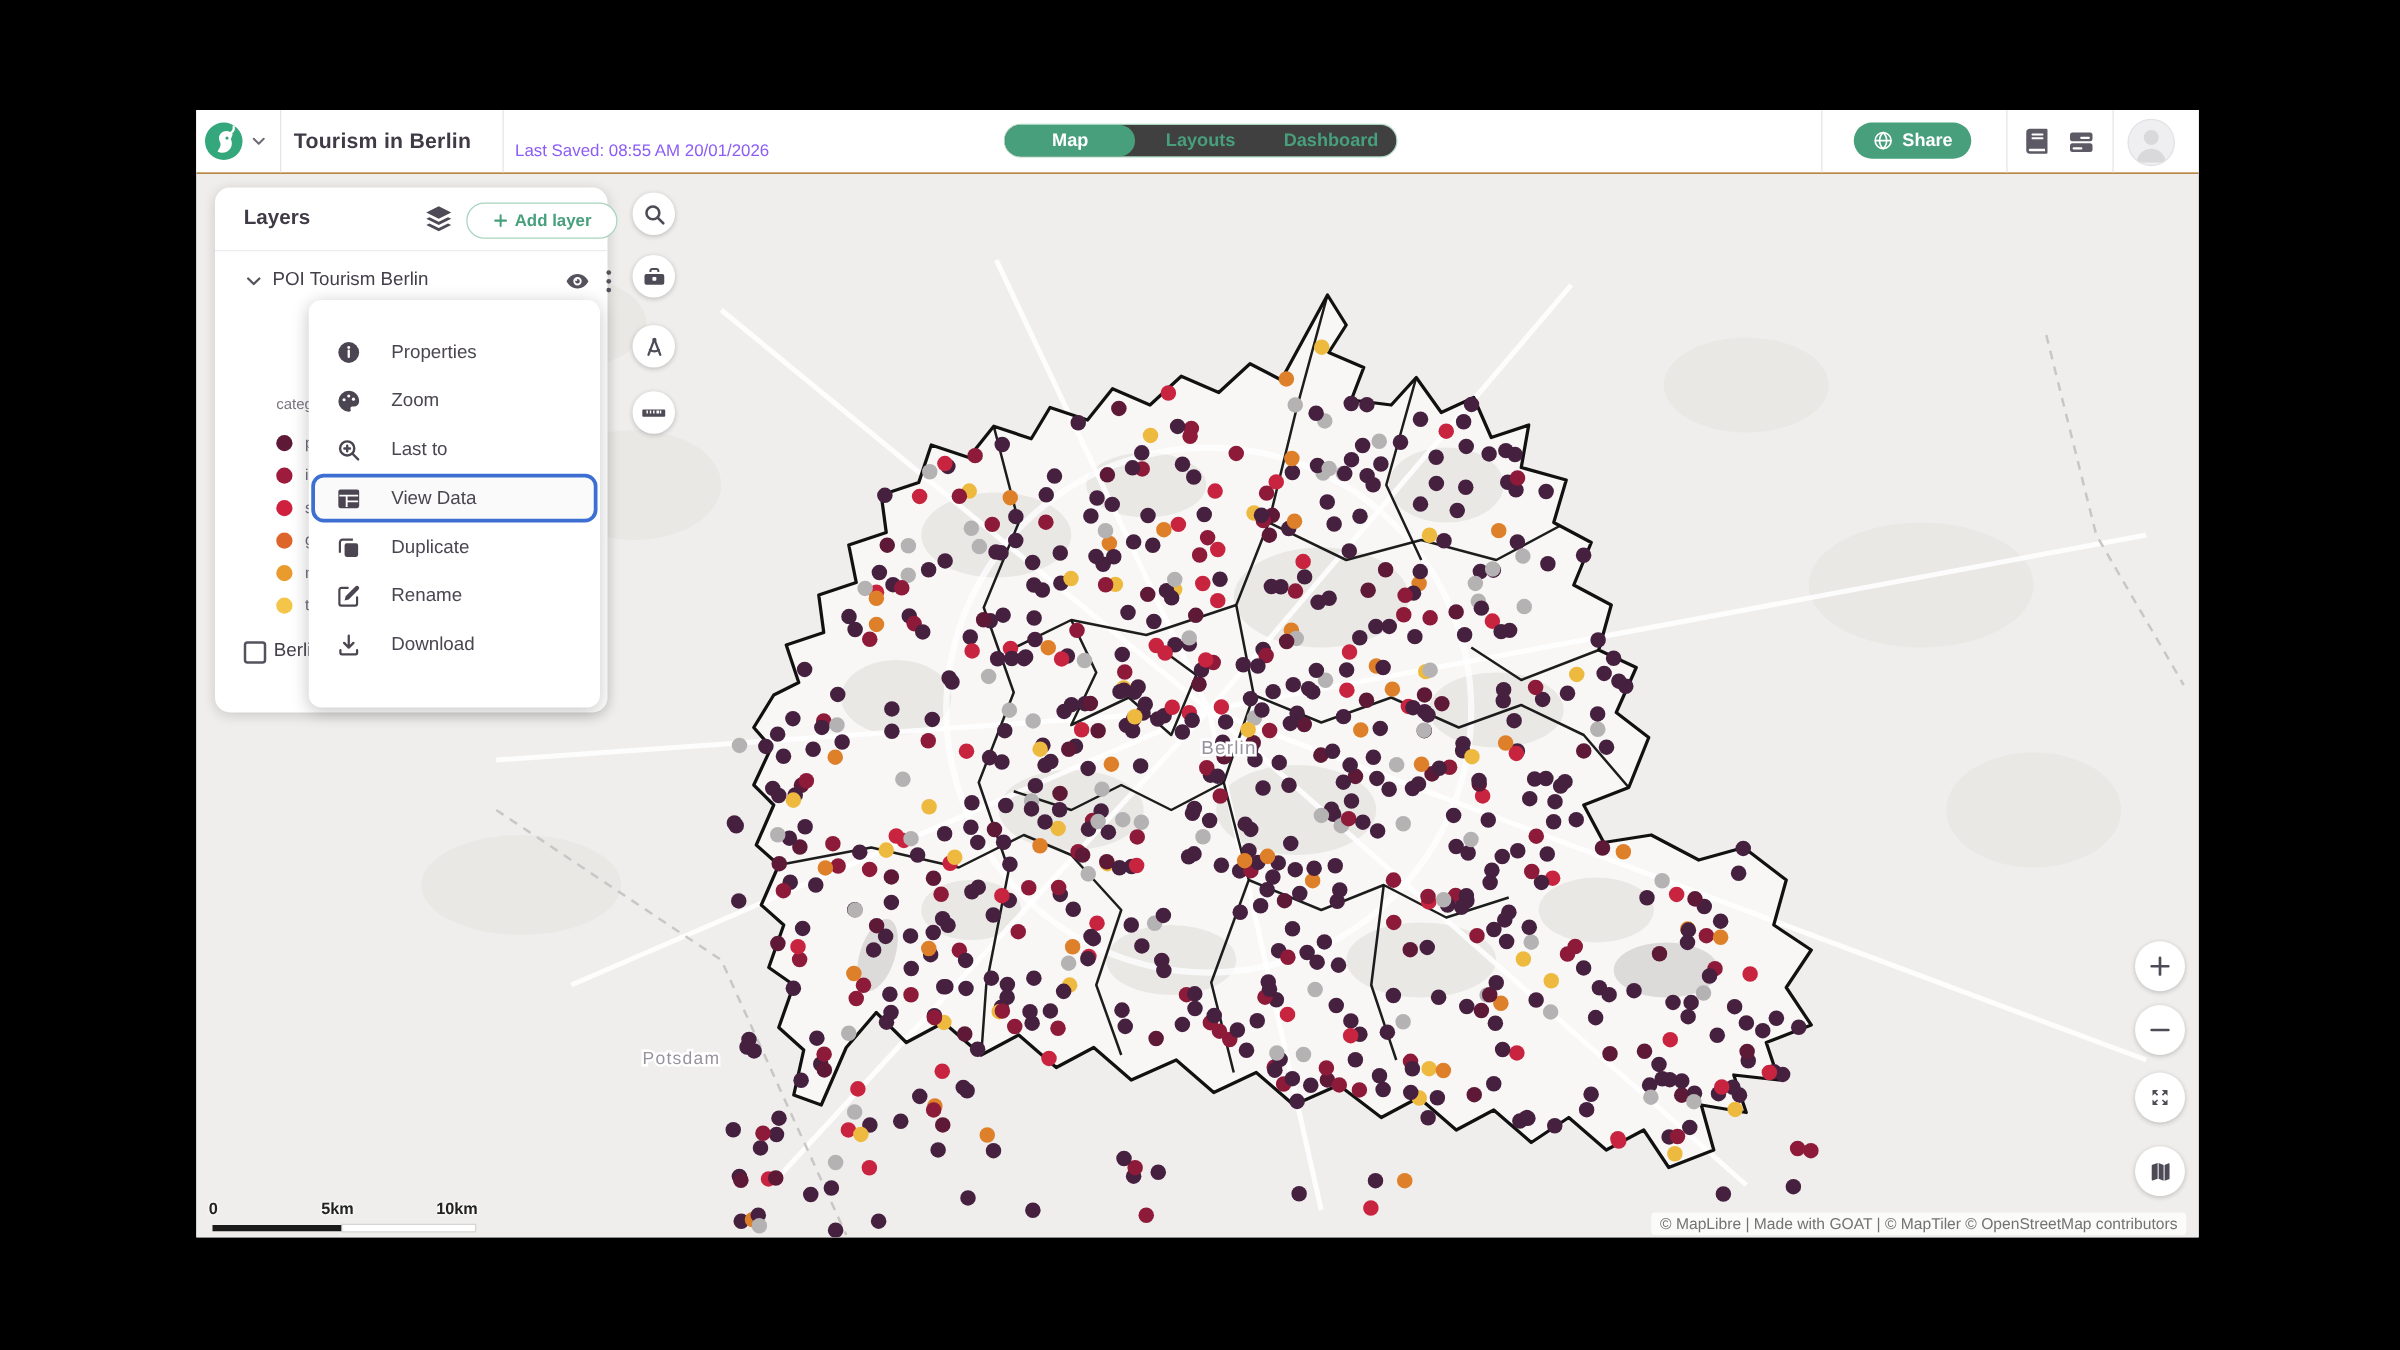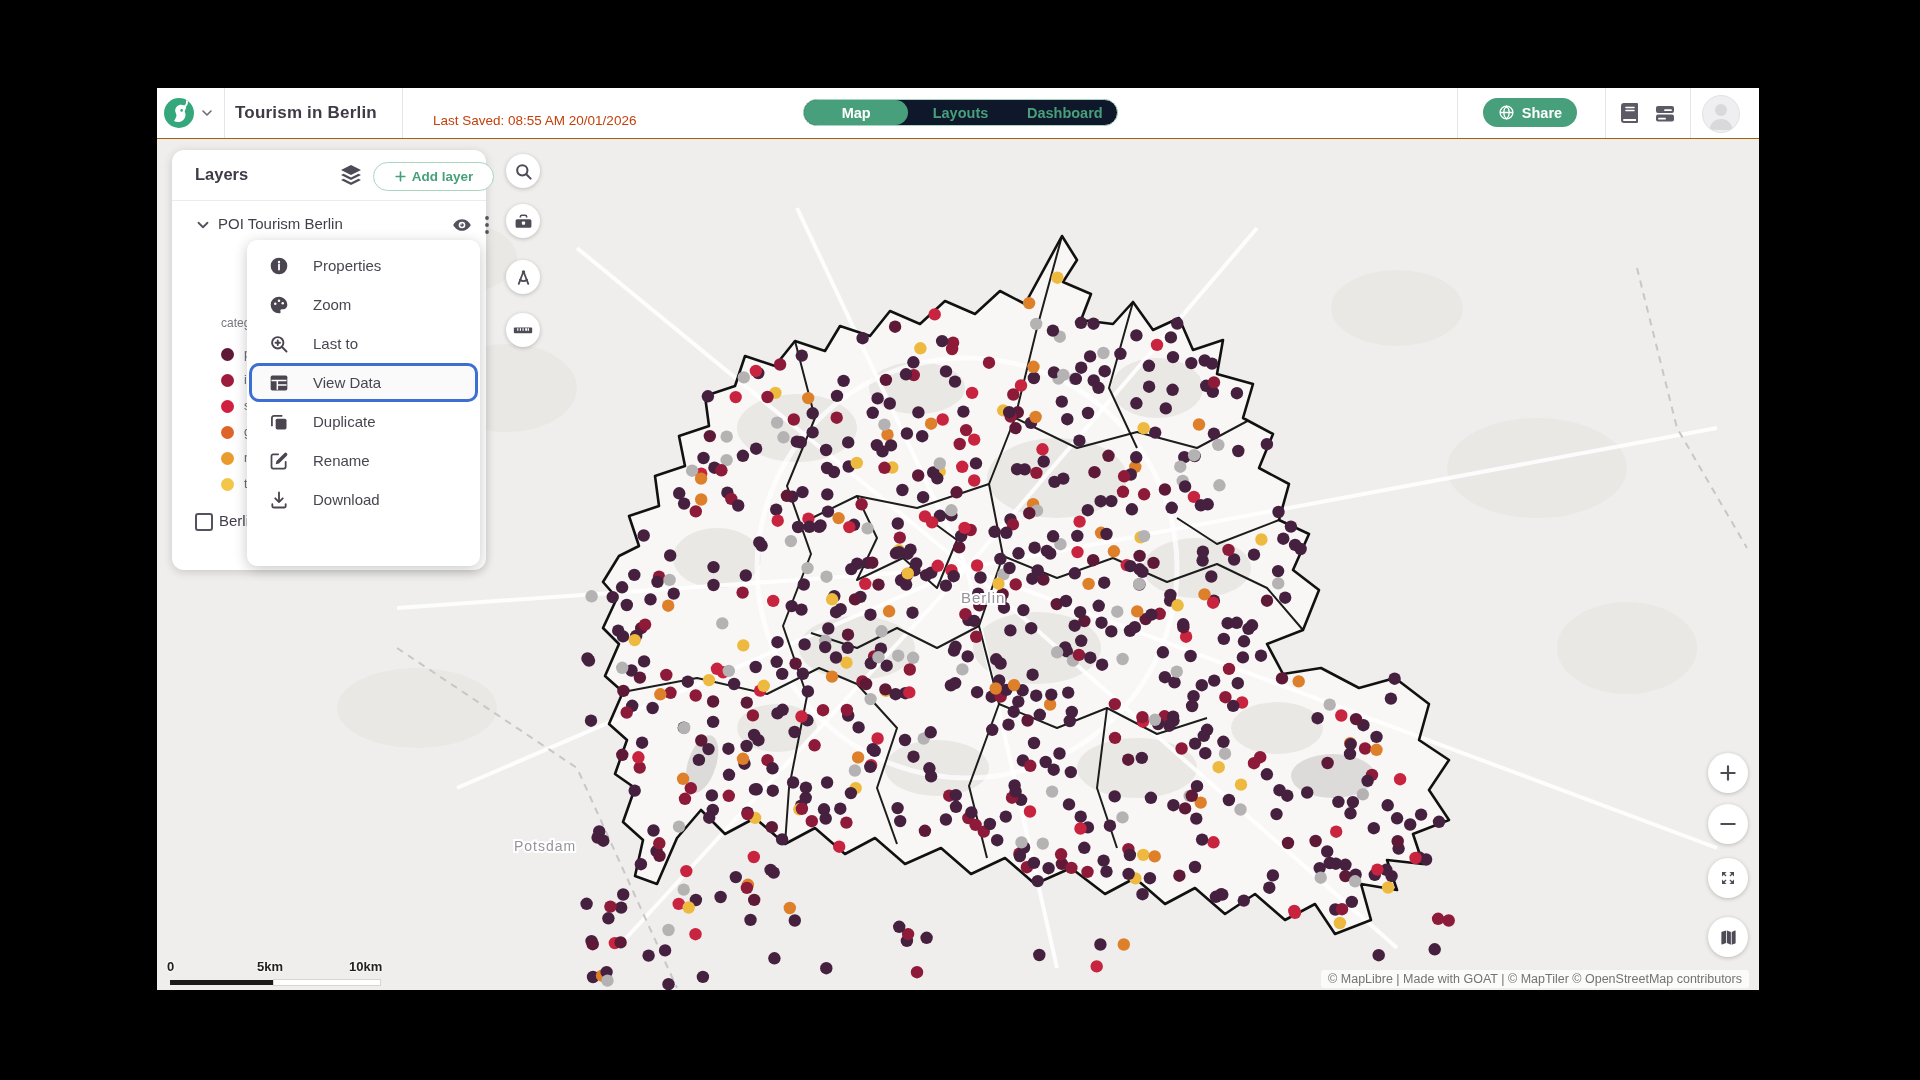--- a/index.html
+++ b/index.html
@@ -4,23 +4,23 @@
 <style>
   html,body{margin:0;padding:0;background:#000;width:1920px;height:1080px;overflow:hidden;
     font-family:"Liberation Sans",sans-serif;-webkit-font-smoothing:antialiased;}
   #window{position:absolute;left:157px;top:88px;width:1602px;height:902px;background:#fff;overflow:hidden;}
   
   #header{position:absolute;left:0;top:0;width:100%;height:50px;background:#fff;border-bottom:1px solid #a16207;z-index:40;}
   .vdiv{position:absolute;top:0;width:1px;height:50px;background:#e6e4e8;}
   #logo-btn{position:absolute;left:6px;top:7px;width:56px;height:36px;display:flex;align-items:center;gap:4px;cursor:pointer;}
   #app-title{position:absolute;left:78px;top:0;height:50px;display:flex;align-items:center;
     font-size:17px;font-weight:700;color:#3f3a46;letter-spacing:.2px;}
-  #last-saved{position:absolute;left:255px;top:0;height:64px;display:flex;align-items:center;font-size:13.5px;color:#c2410c;margin-left:21px;}
+  #last-saved{position:absolute;left:255px;top:0;height:64px;display:flex;align-items:center;font-size:13.5px;color:#8b5cf6;}
   #tabs{position:absolute;left:646px;top:11px;width:315px;height:27px;border:1.5px solid #a9d5bf;border-radius:15px;
-    display:flex;align-items:stretch;box-sizing:border-box;background:#0f172a;}
+    display:flex;align-items:stretch;box-sizing:border-box;background:#404040;}
   .tab{flex:1;display:flex;align-items:center;justify-content:center;font-size:14.5px;font-weight:700;color:#47a07b;
     border-radius:13px;cursor:pointer;}
   .tab.active{background:#47a07b;color:#fff;}
   #share-btn{position:absolute;left:1326px;top:10px;width:94px;height:29px;background:#47a07b;border-radius:15px;
     display:flex;align-items:center;justify-content:center;gap:7px;color:#fff;font-size:14.5px;font-weight:700;cursor:pointer;}
   .hd-icon{position:absolute;top:13px;width:24px;height:24px;color:#5d5a66;cursor:pointer;}
   #avatar{position:absolute;left:1545px;top:7px;width:36px;height:36px;border-radius:50%;background:#efeef0;
     border:1px solid #e2e1e4;overflow:hidden;cursor:pointer;}
   
   #map{position:absolute;left:0;top:0;width:1602px;height:902px;z-index:0;}
@@ -51,21 +51,21 @@
   #kebab-btn{position:absolute;left:308px;top:6px;width:14px;height:22px;color:#55515d;cursor:pointer;}
   #legend-field{position:absolute;left:49px;top:166px;font-size:12px;color:#7a7580;}
   .legend-item{position:absolute;left:49px;height:20px;display:flex;align-items:center;gap:10px;}
   .legend-dot{width:13px;height:13px;border-radius:50%;flex:none;}
   .legend-label{font-size:12.5px;color:#6e6a76;}
   #berlin-row{position:absolute;left:0;top:360px;width:100%;height:26px;}
   #berlin-check{position:absolute;left:23px;top:3px;width:14px;height:14px;border:2px solid #55515d;border-radius:3px;cursor:pointer;}
   #berlin-label{position:absolute;left:47px;top:2px;font-size:15px;color:#433e49;}
   
   #context-menu{position:absolute;left:90px;top:152px;width:233px;height:326px;background:#fff;border-radius:10px;
-    box-shadow:0 3px 14px rgba(0,0,0,.22);z-index:35;padding-top:6px;box-sizing:border-box;}
+    box-shadow:0 3px 14px rgba(0,0,0,.22);z-index:35;padding-top:22px;box-sizing:border-box;}
   .menu-item{position:relative;height:39px;display:flex;align-items:center;cursor:pointer;}
   .menu-item .mi-icon{width:20px;height:20px;margin-left:22px;color:#4a4550;flex:none;}
   .menu-item .mi-label{margin-left:24px;font-size:15px;color:#4a4550;}
   .menu-item.danger .mi-icon,.menu-item.danger .mi-label{color:#e2403c;}
   .menu-item.highlighted{background:#fafafa;border:3px solid #3d6fd2;border-radius:10px;box-sizing:border-box;
     margin:0 2px;}
   .menu-item.highlighted .mi-icon{margin-left:17px;}
   svg{display:block;}
 </style>
 </head>

